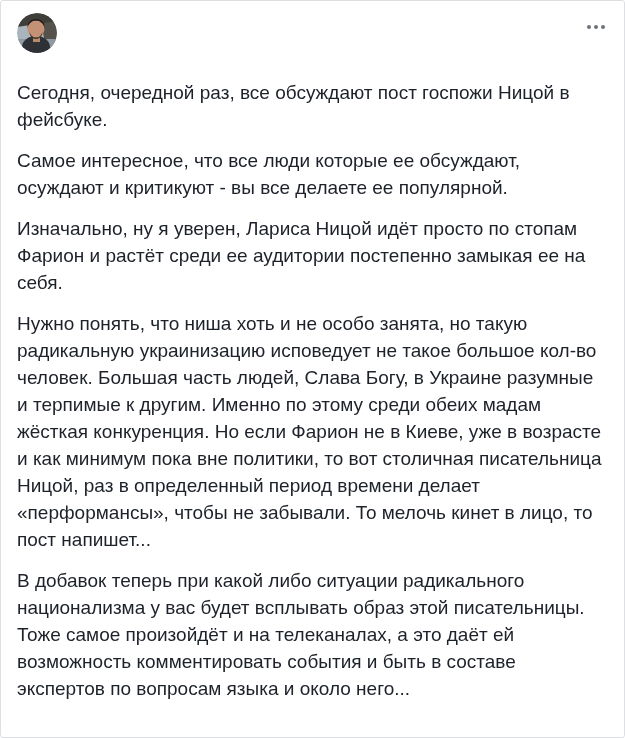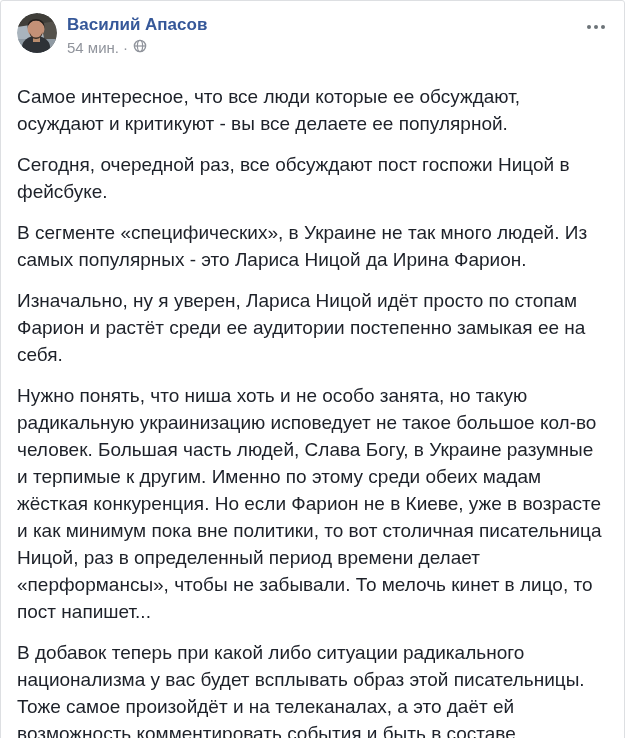--- a/index.html
+++ b/index.html
@@ -103,45 +103,30 @@
           <rect x="0" y="26" width="40" height="14" fill="#8f9aa3"></rect>
           <ellipse cx="19" cy="34" rx="14" ry="11" fill="#2e3237"></ellipse>
           <rect x="16" y="22" width="7" height="7" fill="#b98c6e"></rect>
           <circle cx="19" cy="16" r="8.5" fill="#c49177"></circle>
           <path d="M10.5,16 a8.5,8.5 0 0 1 17,0 l0,-3 a8.5,7 0 0 0 -17,0 z" fill="#241f1c"></path>
           <path d="M12.5,19 a6.5,7 0 0 0 13,0 a7,9 0 0 1 -6.5,5.5 a7,9 0 0 1 -6.5,-5.5 z" fill="#3a2f26"></path>
         </g>
       </svg>
     </div>
 
-    <div class="header-text">
-      <a class="author-name">Василий Апасов</a>
-      <div class="meta-line">
-        <span>54 мин.</span>
-        <span class="meta-sep">·</span>
-        <span class="globe-icon">
-          <svg width="14" height="14" viewBox="0 0 14 14" xmlns="http://www.w3.org/2000/svg">
-            <circle cx="7" cy="7" r="5.6" fill="none" stroke="#90949c" stroke-width="1.4"></circle>
-            <line x1="1.4" y1="7" x2="12.6" y2="7" stroke="#90949c" stroke-width="1.2"></line>
-            <ellipse cx="7" cy="7" rx="2.6" ry="5.6" fill="none" stroke="#90949c" stroke-width="1.2"></ellipse>
-          </svg>
-        </span>
-      </div>
-    </div>
 
   </header>
 
   <button class="menu-button" aria-label="options">
     <span class="dot"></span>
     <span class="dot"></span>
     <span class="dot"></span>
   </button>
 
   <div class="post-body">
+      <p>Сегодня, очередной раз, все обсуждают пост госпожи Ницой в фейсбуке.</p>
       <p>Самое интересное, что все люди которые ее обсуждают, осуждают и критикуют - вы все делаете ее популярной.</p>
-      <p>Сегодня, очередной раз, все обсуждают пост госпожи Ницой в фейсбуке.</p>
-      <p>В сегменте «специфических», в Украине не так много людей. Из самых популярных - это Лариса Ницой да Ирина Фарион.</p>
       <p>Изначально, ну я уверен, Лариса Ницой идёт просто по стопам Фарион и растёт среди ее аудитории постепенно замыкая ее на себя.</p>
       <p>Нужно понять, что ниша хоть и не особо занята, но такую радикальную украинизацию исповедует не такое большое кол-во человек. Большая часть людей, Слава Богу, в Украине разумные и терпимые к другим. Именно по этому среди обеих мадам жёсткая конкуренция. Но если Фарион не в Киеве, уже в возрасте и как минимум пока вне политики, то вот столичная писательница Ницой, раз в определенный период времени делает «перформансы», чтобы не забывали. То мелочь кинет в лицо, то пост напишет...</p>
       <p>В добавок теперь при какой либо ситуации радикального национализма у вас будет всплывать образ этой писательницы. Тоже самое произойдёт и на телеканалах, а это даёт ей возможность комментировать события и быть в составе экспертов по вопросам языка и около него...</p>
     </div>
 
 </article>
 
 </body></html>

